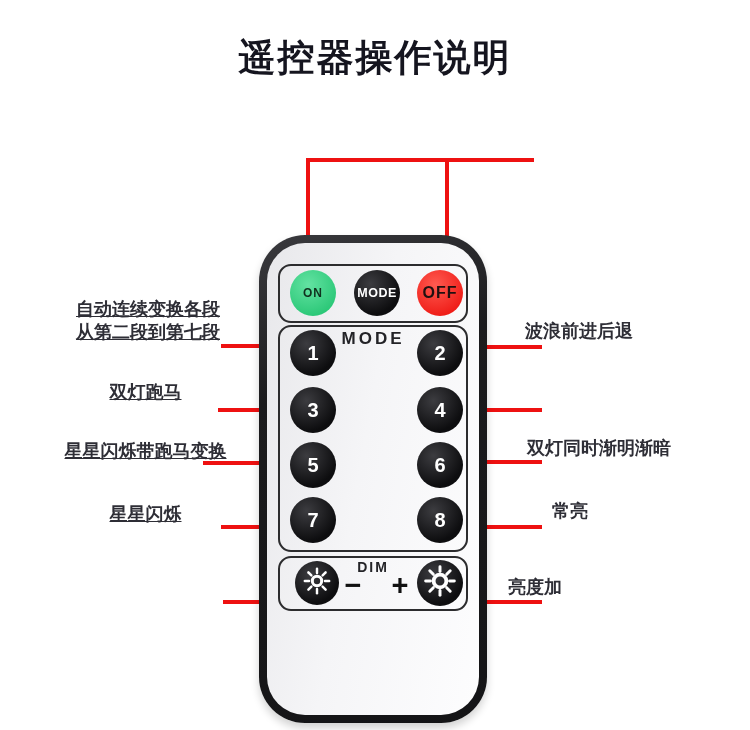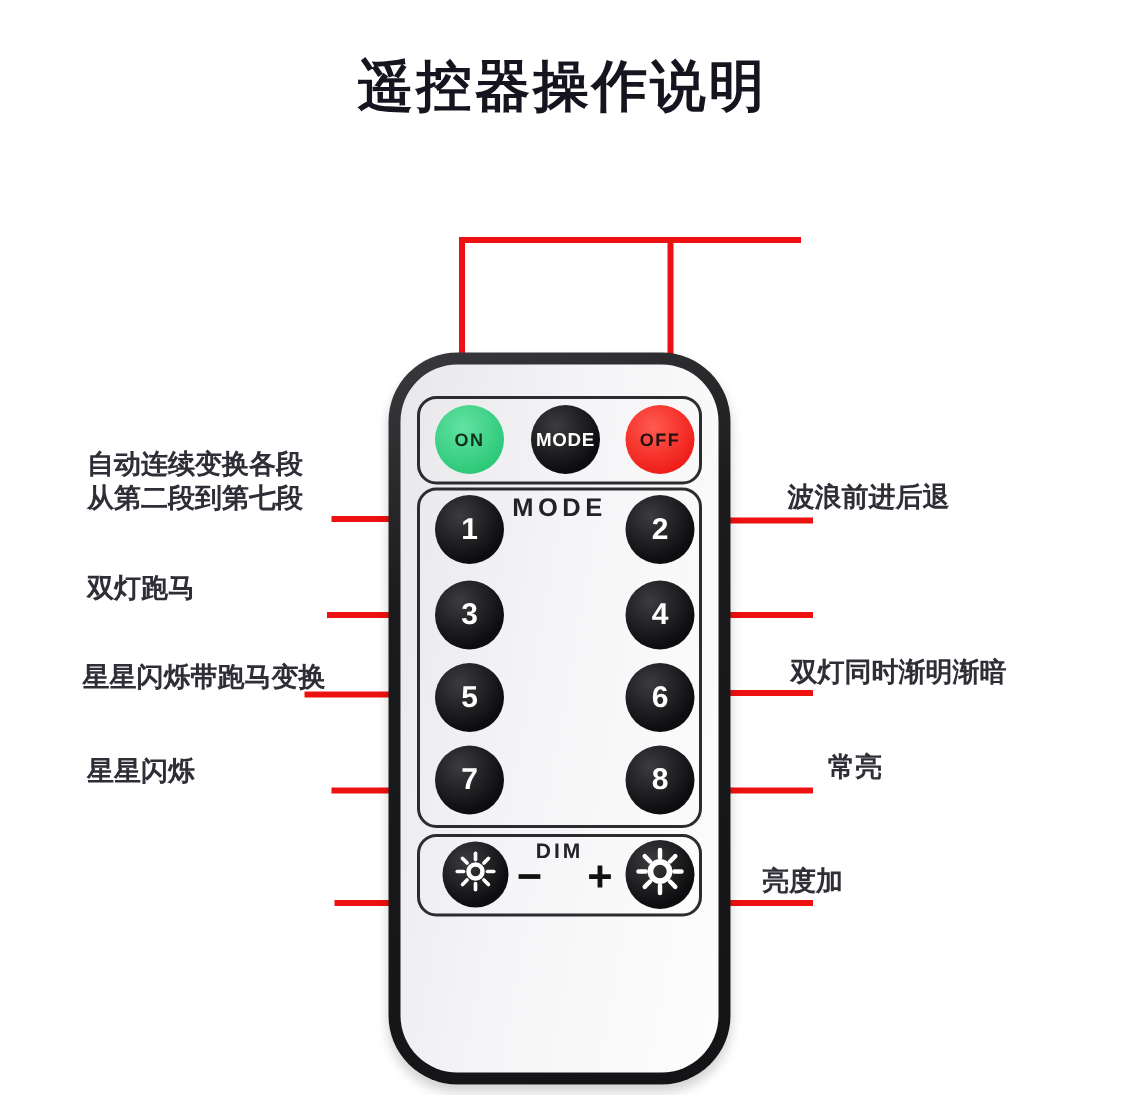--- a/index.html
+++ b/index.html
@@ -32,21 +32,21 @@
   .rline.v { width: 4px; }
   
   .callout {
     position: absolute;
     font-size: 18px;
     font-weight: 600;
     line-height: 23px;
     color: #2e2e36;
     white-space: pre-line;
   }
-  .callout.left-side { text-align: left; }
+  .callout.left-side { text-align: center; text-decoration: underline; }
   .callout.right-side { text-align: left; }
   .power-label {
     position: absolute;
     left: 537px;
     top: 146px;
     font-size: 28px;
     font-weight: 600;
     color: #111118;
   }
   
@@ -105,21 +105,21 @@
   .btn-on {
     background: radial-gradient(circle at 40% 32%, #63e2a2, #2cc878 75%);
     color: #10301e;
     font-size: 12px;
     letter-spacing: 1px;
   }
   .btn-timer { font-size: 12.5px; letter-spacing: 0.5px; }
   .btn-off {
     background: radial-gradient(circle at 40% 32%, #ff5a50, #ef1d18 75%);
     color: #201010;
-    font-size: 12px;
+    font-size: 16px;
     letter-spacing: 1px;
   }
   .btn-num { font-size: 20px; }
   .dim-sign {
     position: absolute;
     display: flex;
     align-items: center;
     justify-content: center;
     font-weight: 800;
     color: #111;

